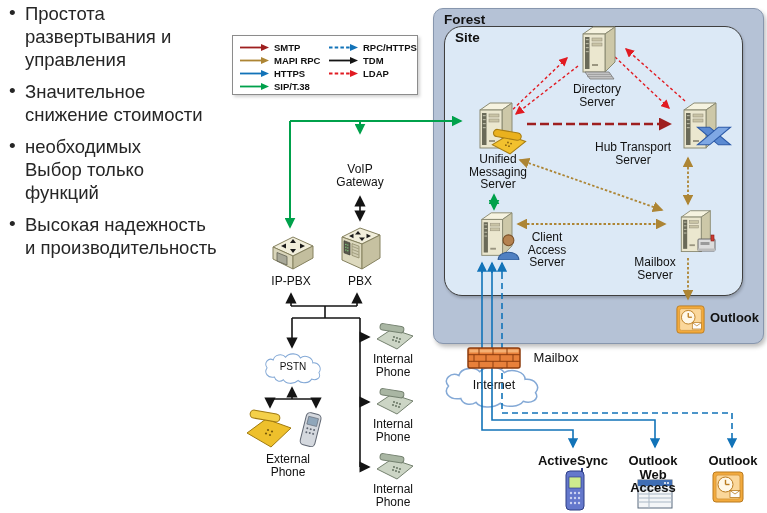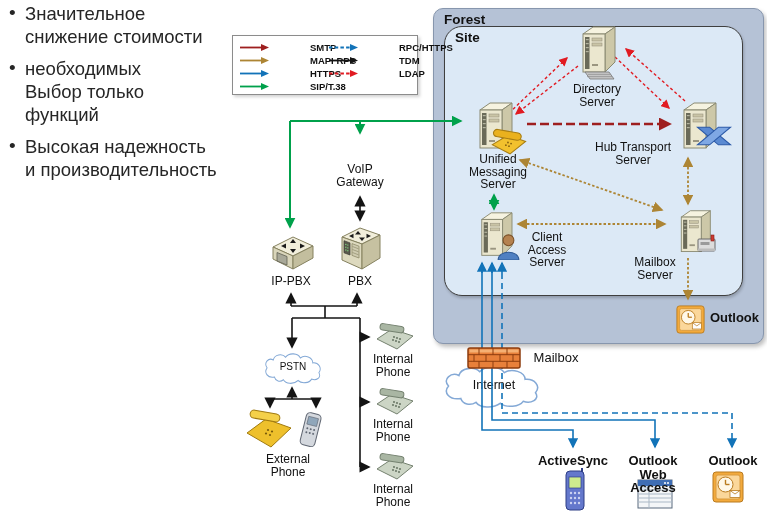--- a/index.html
+++ b/index.html
@@ -7,21 +7,21 @@
          font-family:"Liberation Sans",sans-serif;}
   
   #bullets{position:absolute;left:8px;top:2px;width:210px;margin:0;padding:0;list-style:none;
            font-size:18.5px;line-height:23px;color:#262626;}
   #bullets li{position:relative;padding-left:17px;margin-bottom:9px;}
   #bullets li::before{content:"\2022";position:absolute;left:1px;top:-1px;font-size:19px;}
   #bullets .ln{white-space:nowrap;}
   
   #legend{position:absolute;left:232px;top:35px;width:184px;height:58px;background:#fff;
           border:1px solid #8c8c8c;box-shadow:2px 2px 3px rgba(0,0,0,.18);}
-  .lgitem{position:absolute;display:flex;align-items:center;height:12px;gap:36px;}
+  .lgitem{position:absolute;display:flex;align-items:center;height:12px;}
   .lgitem span{margin-left:4px;font-size:9.5px;font-weight:bold;color:#111;white-space:nowrap;}
   
   #forest{position:absolute;left:433px;top:8px;width:329px;height:334px;background:#b5c2d6;
           border:1.5px solid #8796ad;border-radius:10px;box-shadow:2px 3px 4px rgba(0,0,0,.25);}
   #site{position:absolute;left:10px;top:17px;width:297px;height:268px;background:#dce9f6;
         border:1.6px solid #3f3f3f;border-radius:18px;box-shadow:1px 2px 3px rgba(0,0,0,.2);}
   .boxlbl{position:absolute;left:10px;top:3px;font-weight:bold;font-size:13.5px;color:#111;}
   
   .lbl{position:absolute;font-size:12px;line-height:12.5px;text-align:center;color:#111;}
   .lbl.left{text-align:center;}
@@ -191,20 +191,25 @@
         <polygon points="14,19.6 21,22.2 21,34 14,31.4" fill="#cfcbb0" stroke="#85815f" stroke-width="0.7"></polygon>
         <line x1="14.5" y1="22.5" x2="20.5" y2="24.8" stroke="#85815f" stroke-width="0.6"></line>
         <line x1="14.5" y1="25.5" x2="20.5" y2="27.8" stroke="#85815f" stroke-width="0.6"></line>
         <line x1="14.5" y1="28.5" x2="20.5" y2="30.8" stroke="#85815f" stroke-width="0.6"></line>
       </symbol>
     </defs>
   </svg>
 
   <ul id="bullets">
     <li>
+      <div class="ln">Простота</div>
+      <div class="ln">развертывания и</div>
+      <div class="ln">управления</div>
+    </li>
+    <li>
       <div class="ln">Значительное</div>
       <div class="ln">снижение стоимости</div>
     </li>
     <li>
       <div class="ln">необходимых</div>
       <div class="ln">Выбор только</div>
       <div class="ln">функций</div>
     </li>
     <li>
       <div class="ln">Высокая надежность</div>

